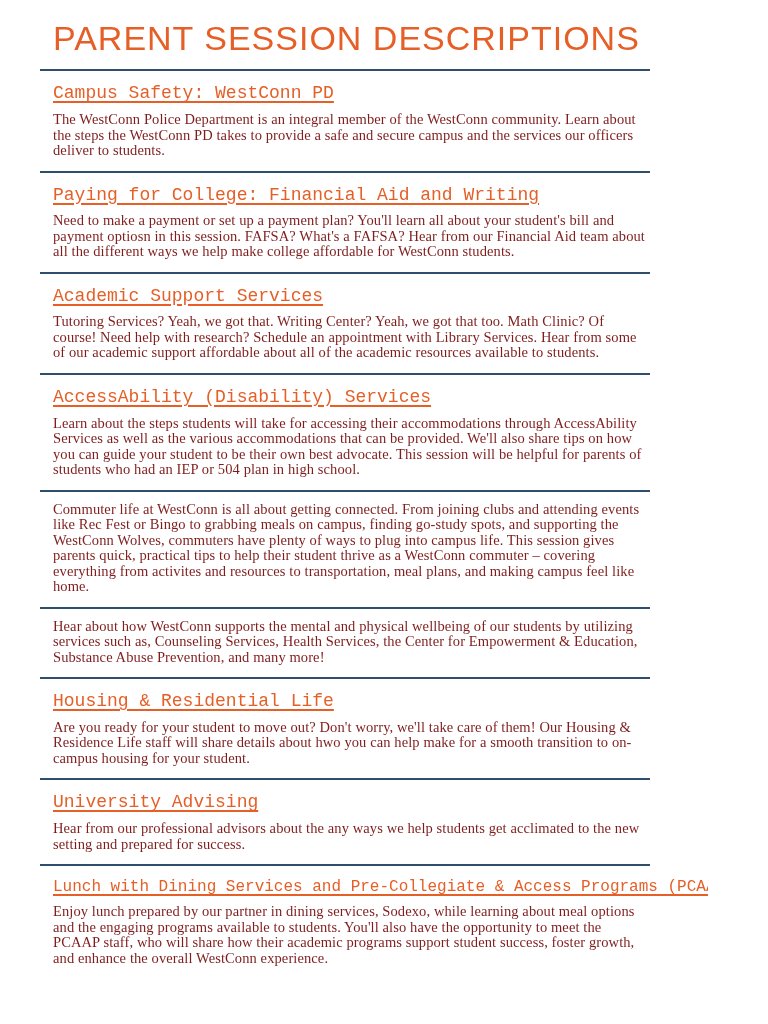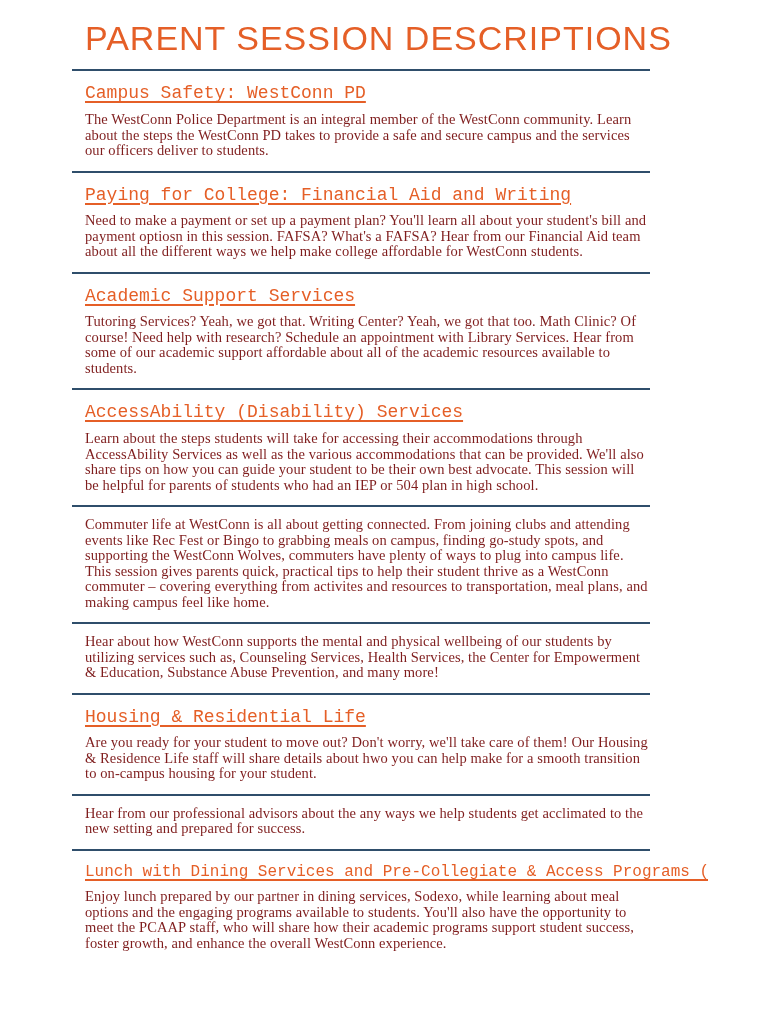--- a/index.html
+++ b/index.html
@@ -10,21 +10,21 @@
   body {
     width: 768px;
     height: 1024px;
     overflow: hidden;
     font-family: "Liberation Sans", sans-serif;
   }
   .page {
     box-sizing: border-box;
     width: 708px;
     height: 1024px;
-    padding: 20px 58px 0 72px;
+    padding: 20px 58px 0 40px;
     overflow: hidden;
     background: #ffffff;
   }
   .page-title {
     margin: 0 0 0 13px;
     color: #E55F27;
     font-size: 34px;
     font-weight: normal;
     letter-spacing: 1px;
     line-height: 1.1;
@@ -111,20 +111,21 @@
   <hr class="divider">
 
   <section class="section-housing">
     <h2 class="session-heading">Housing &amp; Residential Life</h2>
     <p class="session-body">Are you ready for your student to move out? Don't worry, we'll take care of them! Our Housing &amp; Residence Life staff will share details about hwo you can help make for a smooth transition to on-campus housing for your student.</p>
   </section>
 
   <hr class="divider">
 
   <section class="section-advising">
+    <h2 class="session-heading">University Advising</h2>
     <p class="session-body">Hear from our professional advisors about the any ways we help students get acclimated to the new setting and prepared for success.</p>
   </section>
 
   <hr class="divider">
 
   <section class="section-lunch-pcaap">
     <h2 class="session-heading">Lunch with Dining Services and Pre-Collegiate &amp; Access Programs (PCAAP)</h2>
     <p class="session-body">Enjoy lunch prepared by our partner in dining services, Sodexo, while learning about meal options and the engaging programs available to students. You'll also have the opportunity to meet the PCAAP staff, who will share how their academic programs support student success, foster growth, and enhance the overall WestConn experience.</p>
   </section>
 

